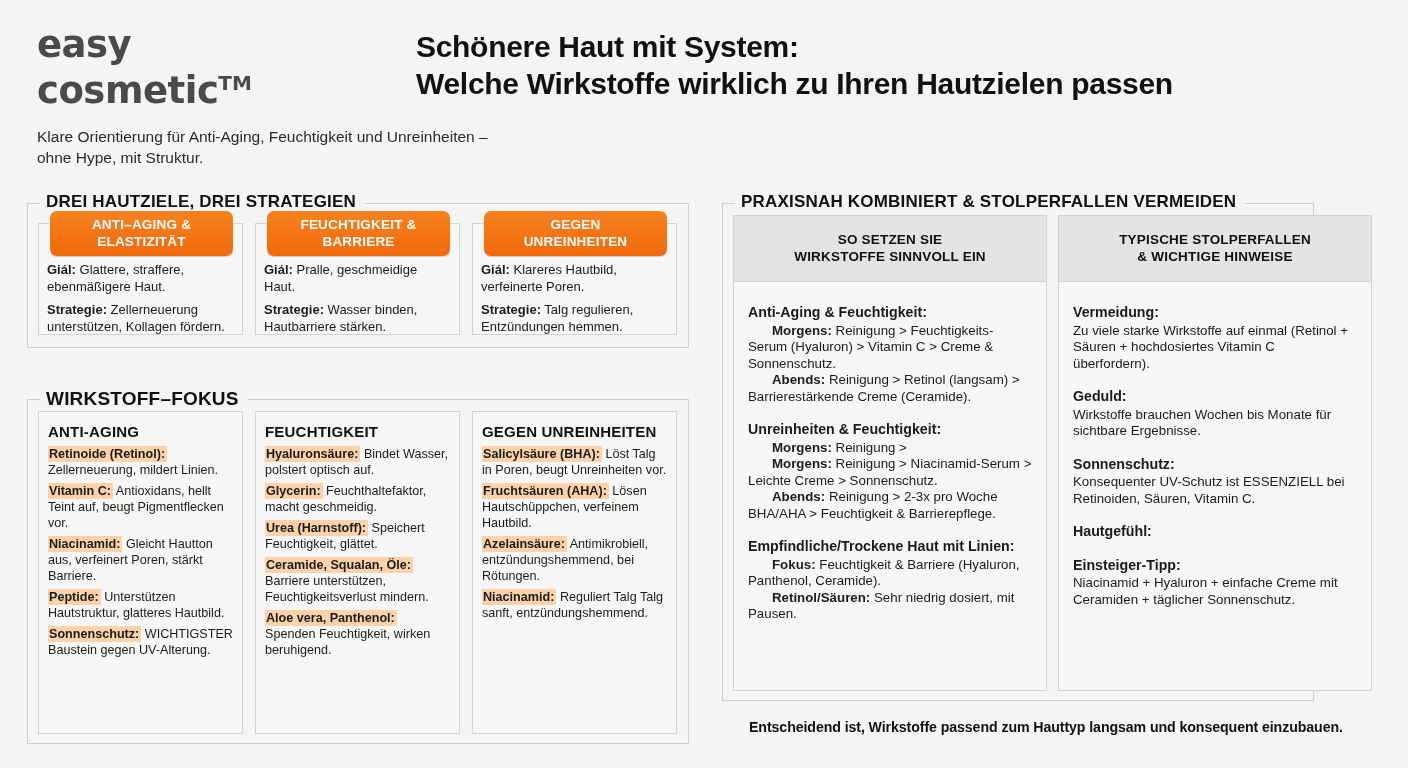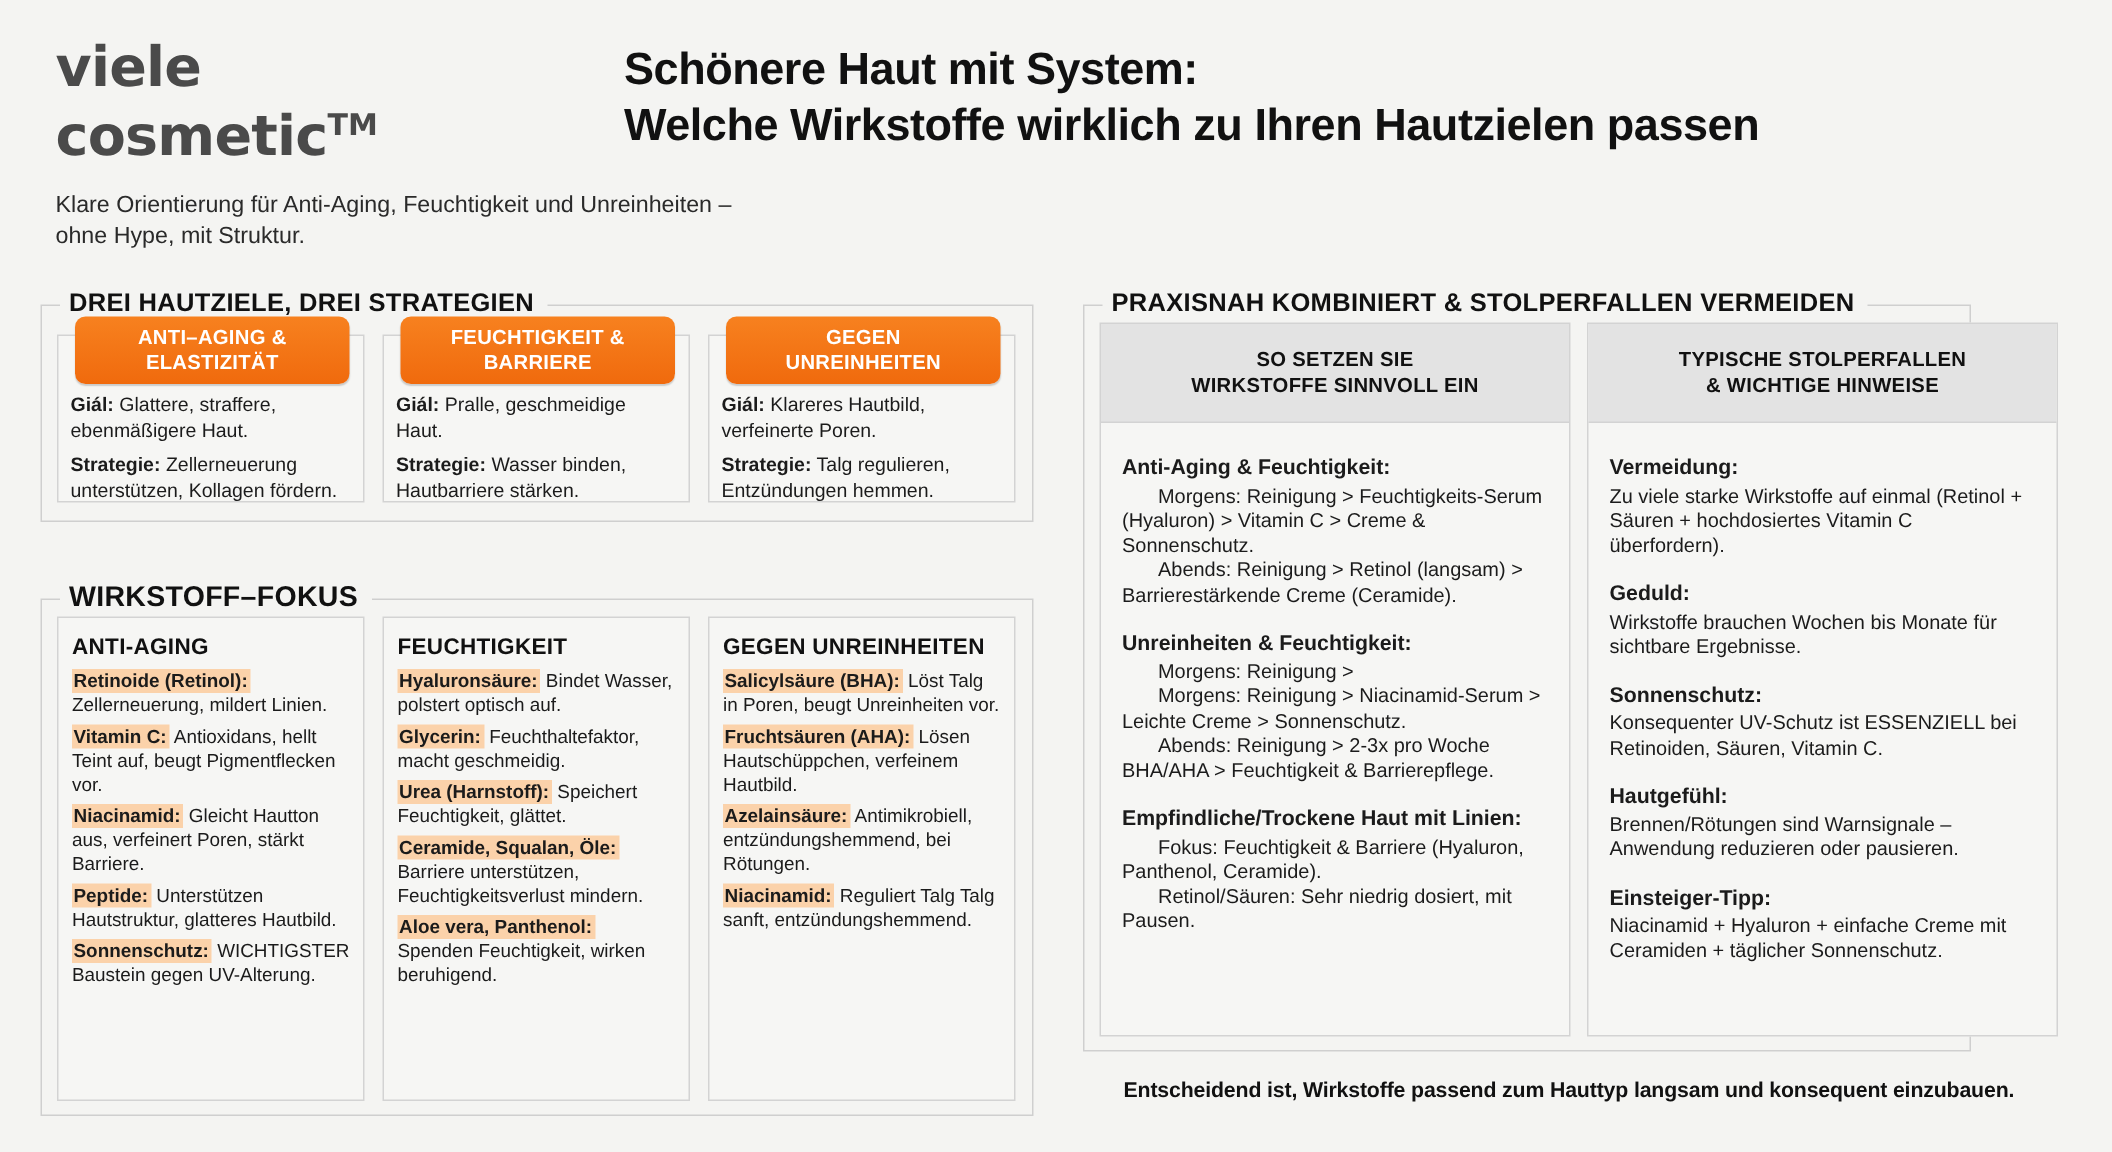--- a/index.html
+++ b/index.html
@@ -131,38 +131,38 @@
     font-weight: 700; font-size: 13.5px; line-height: 17px;
     letter-spacing: 0.2px;
     padding: 15px 6px 16px 6px;
     color: #111;
   }
   .praxis-body { padding: 22px 14px 10px 14px; }
   .blk { margin-bottom: 16px; }
   .blk:last-child { margin-bottom: 0; }
   .blk-h { font-weight: 700; font-size: 14.2px; line-height: 17.5px; margin-bottom: 1px; }
   .blk-l { font-size: 13.3px; line-height: 16.5px; }
-  .blk-l b { font-weight: 400; padding-left: 24px; }
+  .blk-l b { font-weight: 700; padding-left: 24px; }
 
   
   .footer {
     position: absolute; left: 729px; top: 719px; width: 660px;
     font-weight: 700; font-size: 14.2px; color: #111;
     letter-spacing: -0.1px;
     margin-left: 20px;
   }
 </style>
 </head>
 <body>
 
 <div class="page">
 
   <div class="header">
     <div class="logo">
-      <div class="logo-l1">viele</div>
+      <div class="logo-l1">easy</div>
       <div class="logo-l2"><span>cosmetic</span><span class="logo-tm">TM</span></div>
     </div>
     <div class="title" style="white-space:pre-line">Schönere Haut mit System:
 Welche Wirkstoffe wirklich zu Ihren Hautzielen passen</div>
     <div class="subtitle">Klare Orientierung für Anti-Aging, Feuchtigkeit und Unreinheiten – ohne Hype, mit Struktur.</div>
   </div>
 
   <div class="section" id="sec-ziele">
     <div class="section-legend">DREI HAUTZIELE, DREI STRATEGIEN</div>
     <div class="goal-row">
@@ -277,21 +277,20 @@
             <div class="blk-l">Wirkstoffe brauchen Wochen bis Monate für sichtbare Ergebnisse.</div>
           </div>
 
           <div class="blk">
             <div class="blk-h">Sonnenschutz:</div>
             <div class="blk-l">Konsequenter UV-Schutz ist ESSENZIELL bei Retinoiden, Säuren, Vitamin C.</div>
           </div>
 
           <div class="blk">
             <div class="blk-h">Hautgefühl:</div>
-            <div class="blk-l">Brennen/Rötungen sind Warnsignale – Anwendung reduzieren oder pausieren.</div>
           </div>
 
           <div class="blk">
             <div class="blk-h">Einsteiger-Tipp:</div>
             <div class="blk-l">Niacinamid + Hyaluron + einfache Creme mit Ceramiden + täglicher Sonnenschutz.</div>
           </div>
 
         </div>
       </div>
 

